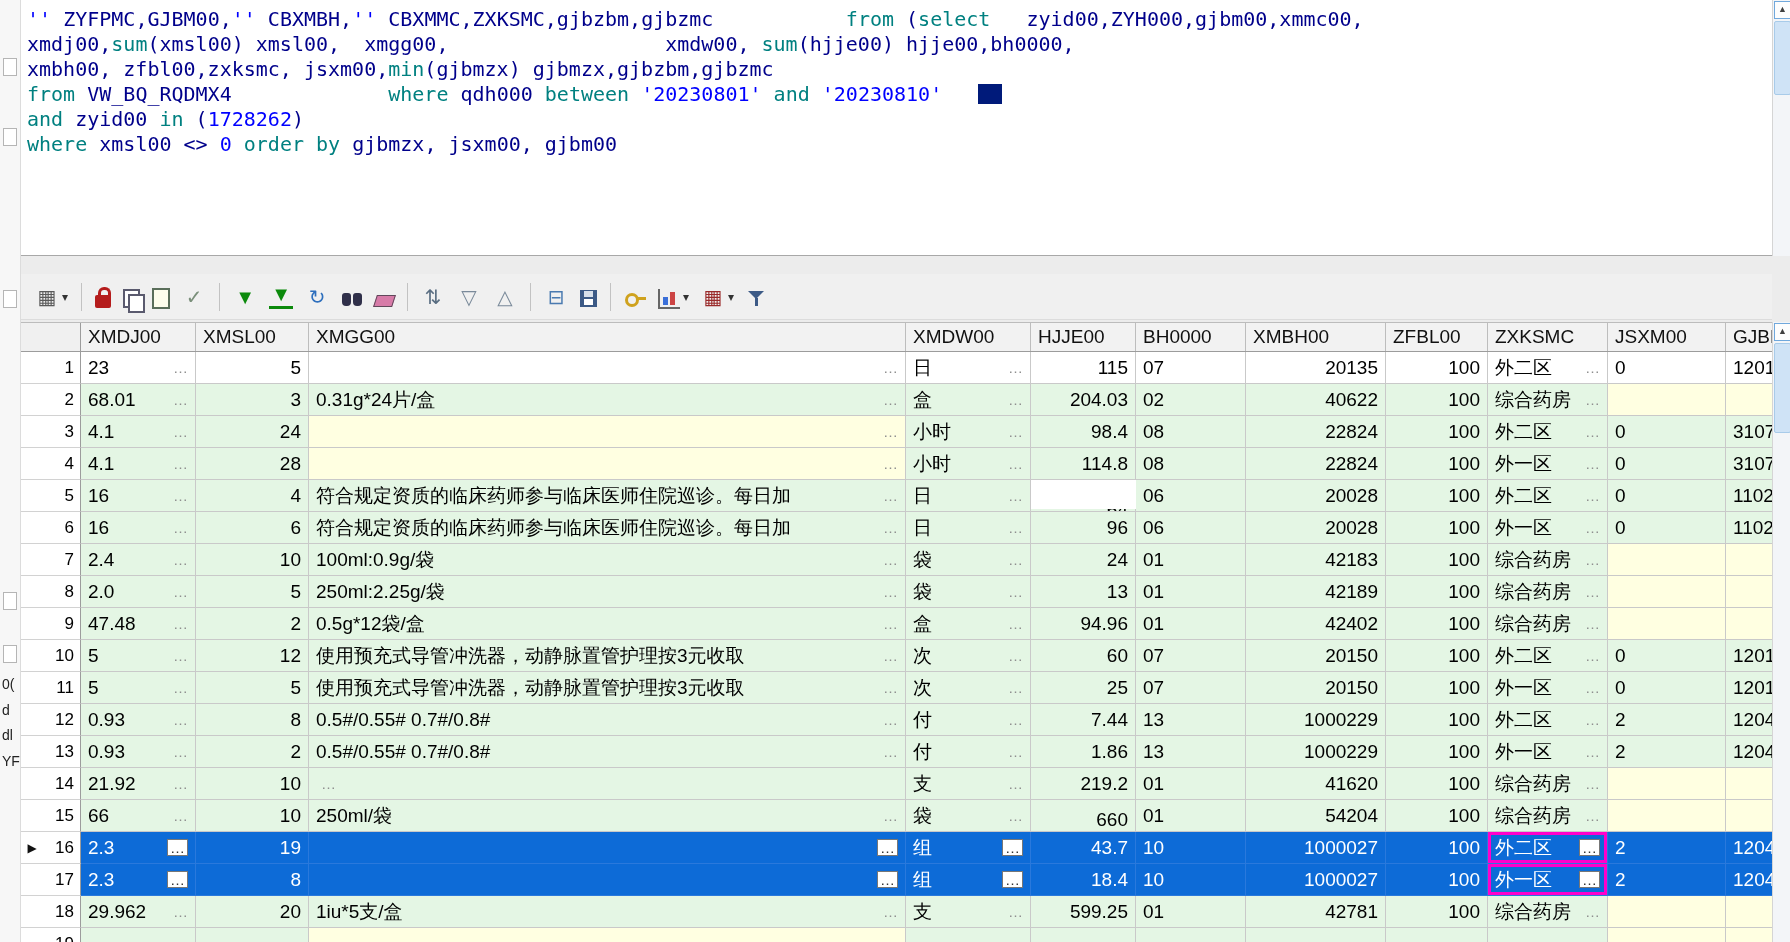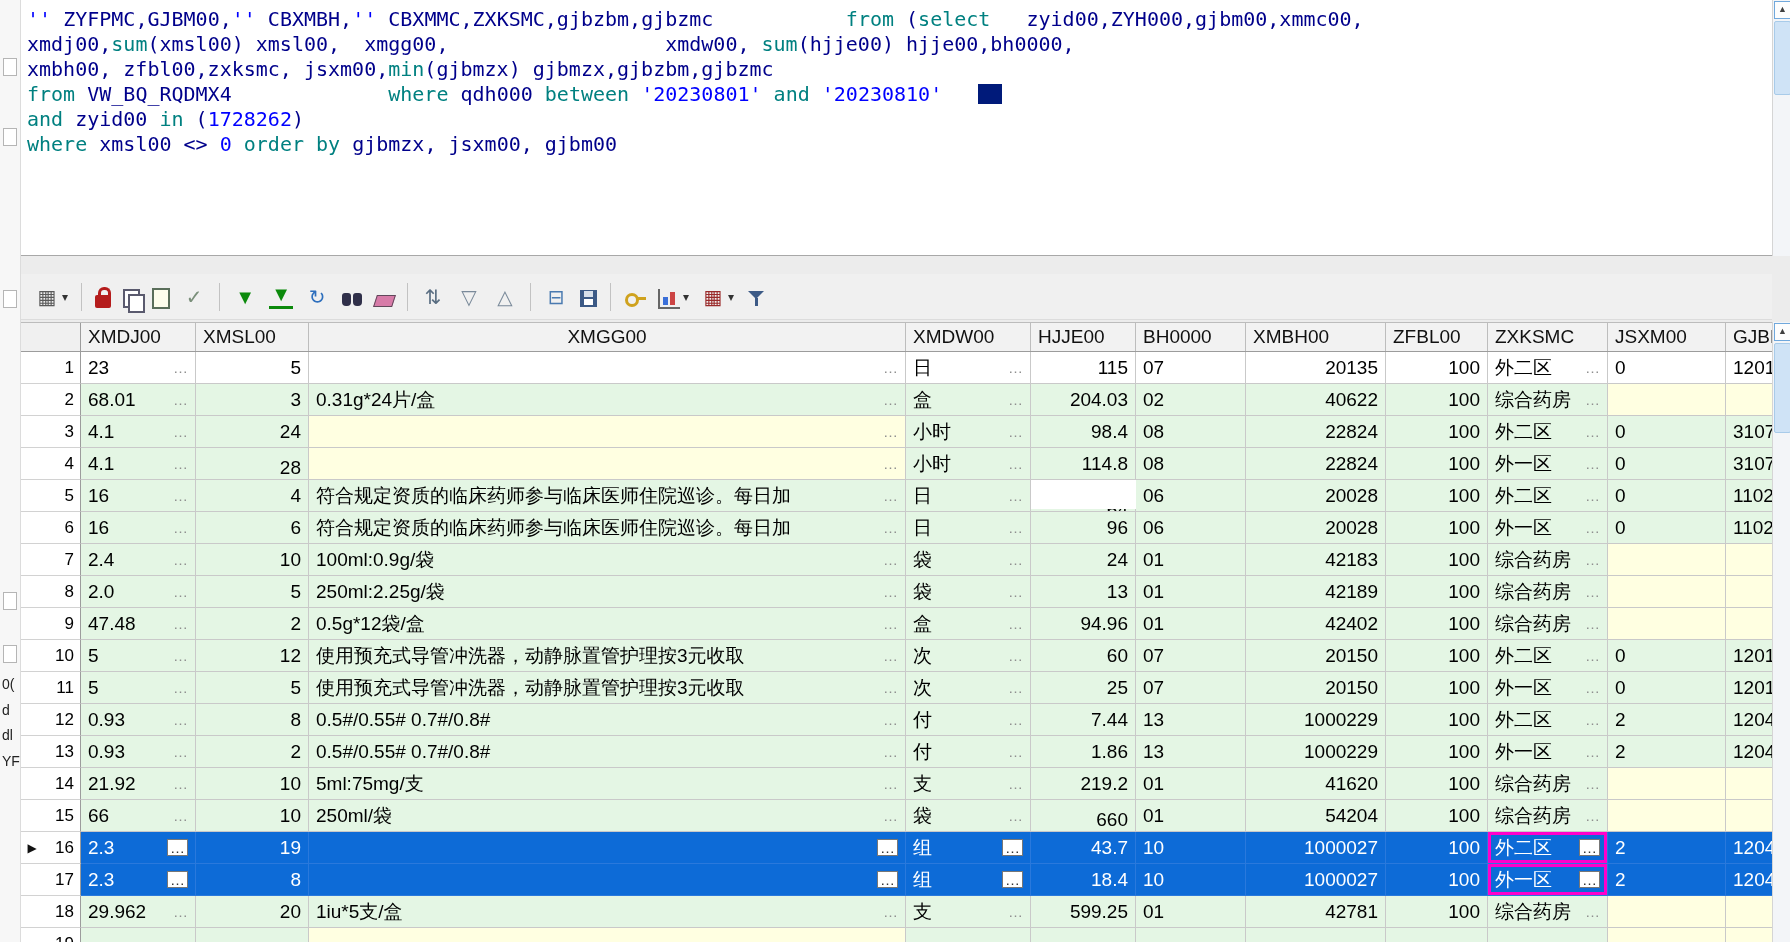--- a/index.html
+++ b/index.html
@@ -191,21 +191,21 @@
       <span class="tb-btn">
         <span class="ic ic-funnel"></span>
       </span>
     </div>
 
   <div id="grid">
     <div id="grid-header">
         <div class="hcell corner"></div>
         <div class="hcell" style="width: 115px;">XMDJ00</div>
         <div class="hcell" style="width: 113px;">XMSL00</div>
-        <div class="hcell" style="width: 597px; text-align: center;">XMGG00</div>
+        <div class="hcell" style="width: 597px;">XMGG00</div>
         <div class="hcell" style="width: 125px;">XMDW00</div>
         <div class="hcell" style="width: 105px;">HJJE00</div>
         <div class="hcell" style="width: 110px;">BH0000</div>
         <div class="hcell" style="width: 140px;">XMBH00</div>
         <div class="hcell" style="width: 102px;">ZFBL00</div>
         <div class="hcell" style="width: 120px;">ZXKSMC</div>
         <div class="hcell" style="width: 118px;">JSXM00</div>
         <div class="hcell" style="width: 60px;">GJBM00</div>
       </div>
     <div id="grid-body">
@@ -340,21 +340,21 @@
         </div>
         <div class="grow">
           <div class="rowhdr">
             <span class="ind"></span>
             <span class="rnum">4</span>
           </div>
           <div class="cell al-left" style="width: 115px;">
             <span class="val">4.1</span>
             <span class="cellbtn">…</span>
           </div>
-          <div class="cell al-right" style="width: 113px; align-items: flex-end;">
+          <div class="cell al-right" style="width: 113px;">
             <span class="val">28</span>
           </div>
           <div class="cell al-left yellow" style="width: 597px;">
             <span class="val"></span>
             <span class="cellbtn">…</span>
           </div>
           <div class="cell al-left" style="width: 125px;">
             <span class="val">小时</span>
             <span class="cellbtn">…</span>
           </div>
@@ -774,21 +774,20 @@
             <span class="rnum">14</span>
           </div>
           <div class="cell al-left" style="width: 115px;">
             <span class="val">21.92</span>
             <span class="cellbtn">…</span>
           </div>
           <div class="cell al-right" style="width: 113px;">
             <span class="val">10</span>
           </div>
           <div class="cell al-left" style="width: 597px;">
-            <span class="val">5ml:75mg/支</span>
             <span class="cellbtn">…</span>
           </div>
           <div class="cell al-left" style="width: 125px;">
             <span class="val">支</span>
             <span class="cellbtn">…</span>
           </div>
           <div class="cell al-right" style="width: 105px;">
             <span class="val">219.2</span>
           </div>
           <div class="cell al-left" style="width: 110px;">

